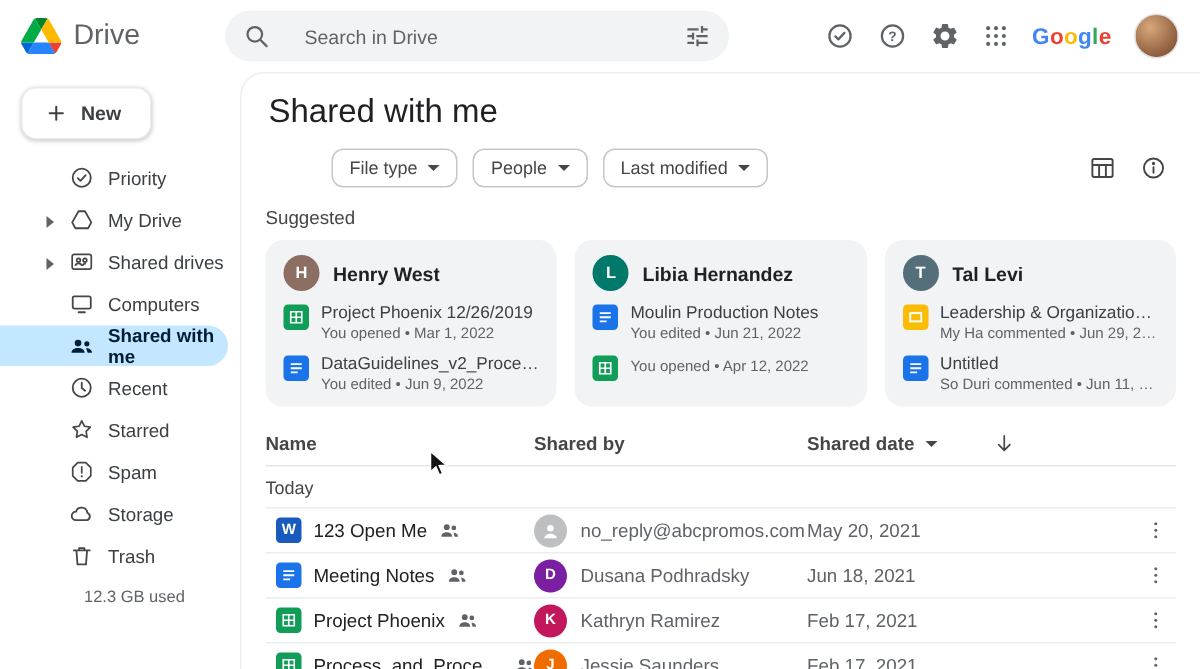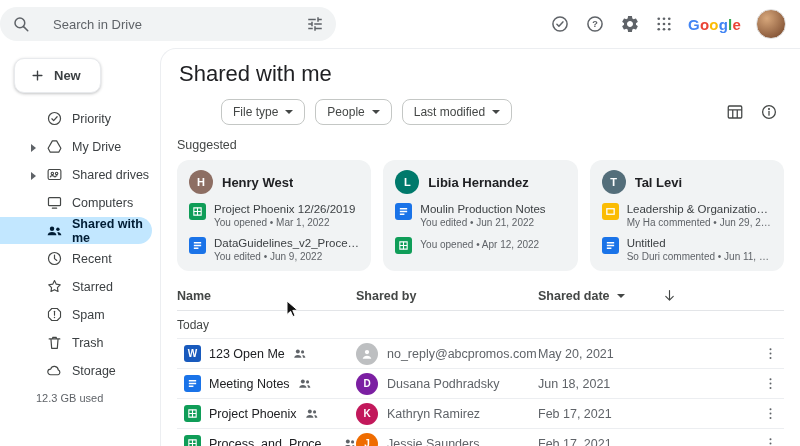--- a/index.html
+++ b/index.html
@@ -29,21 +29,21 @@
   .new-btn { margin:6px 0 12px 14px; display:inline-flex; align-items:center; gap:9px;
     background:#fff; border:1px solid #e8eaed; box-shadow:0 1px 3px rgba(60,64,67,.3);
     border-radius:10px; padding:9px 19px 9px 15px; font-size:13px; font-weight:700; color:#3c4043; cursor:pointer; }
   .nav-item { height:27px; display:flex; align-items:center; gap:9px; padding-left:29px;
     margin:0 8px 1px 0; border-radius:0 14px 14px 0; font-size:12.5px; color:#3c4043; cursor:pointer; }
   .nav-item .twisty { width:8px; height:8px; flex:none; position:relative; }
   .nav-item .twisty.show::before { content:""; position:absolute; top:1px; left:2px; width:0; height:0;
     border-top:4px solid transparent; border-bottom:4px solid transparent; border-left:5px solid #5f6368; }
   .nav-item.selected { background:#c2e7ff; color:#001d35; font-weight:700; }
   .nav-icon { flex:none; }
-  .storage-used { font-size:11px; color:#5f6368; padding-left:36px; margin-top:8px; }
+  .storage-used { font-size:11px; color:#5f6368; padding-left:56px; margin-top:8px; }
 
   
   .main { position:absolute; top:48px; left:160px; right:0; bottom:0; background:#fff;
     border-top:1px solid #eceef1; border-left:1px solid #eceef1; border-top-left-radius:16px;
     padding:10px 16px 0 16px; overflow:hidden; }
   .page-title { font-size:22px; font-weight:400; color:#202124; margin:2px 0 12px 2px; }
   .chips-row { display:flex; align-items:center; gap:10px;margin-left:44px; }
   .chip { display:inline-flex; align-items:center; gap:7px; border:1px solid #c4c7c5; border-radius:8px;
     padding:5px 11px; font-size:12px; color:#444746; background:#fff; cursor:pointer; height:26px; }
   .caret-down { width:0; height:0; border-left:4px solid transparent; border-right:4px solid transparent; border-top:4.5px solid #444746; }
@@ -86,20 +86,33 @@
   .sharer-name { white-space:nowrap; overflow:hidden; text-overflow:ellipsis; }
   .date-cell { color:#5f6368; font-size:12.5px; }
   .menu-cell { display:flex; justify-content:center; cursor:pointer; }
 
   .mouse-cursor { position:absolute; left:286px; top:300px; z-index:50; pointer-events:none; }
 </style>
 </head>
 <body>
 
 <div class="topbar">
+  <div class="logo-area">
+    <span>
+      <svg width="27" height="24" viewBox="0 0 87.3 78">
+        <path fill="#0066da" d="M6.6 66.85l3.85 6.65c.8 1.4 1.95 2.5 3.3 3.3L27.5 53H0c0 1.55.4 3.1 1.2 4.5z"></path>
+        <path fill="#00ac47" d="M43.65 25L29.9 1.2c-1.35.8-2.5 1.9-3.3 3.3l-25.4 44A9.06 9.06 0 000 53h27.5z"></path>
+        <path fill="#ea4335" d="M73.55 76.8c1.35-.8 2.5-1.9 3.3-3.3l1.6-2.75L86.1 57.5c.8-1.4 1.2-2.95 1.2-4.5H59.8l5.85 11.5z"></path>
+        <path fill="#00832d" d="M43.65 25L57.4 1.2C56.05.4 54.5 0 52.9 0H34.4c-1.6 0-3.15.45-4.5 1.2z"></path>
+        <path fill="#2684fc" d="M59.8 53H27.5L13.75 76.8c1.35.8 2.9 1.2 4.5 1.2h50.8c1.6 0 3.15-.45 4.5-1.2z"></path>
+        <path fill="#ffba00" d="M73.4 26.5l-12.7-22c-.8-1.4-1.95-2.5-3.3-3.3L43.65 25 59.8 53h27.45c0-1.55-.4-3.1-1.2-4.5z"></path>
+      </svg>
+    </span>
+    <span class="app-title">Drive</span>
+  </div>
 
   <div class="searchbar">
     <span>
       <svg width="18" height="18" viewBox="0 0 24 24" fill="none" stroke="#5f6368" stroke-width="2" stroke-linecap="round">
         <circle cx="10.5" cy="10.5" r="6.5"></circle>
           <path d="M15.5 15.5L21 21"></path>
       </svg>
     </span>
     <input placeholder="Search in Drive" style="">
     <span class="icon-btn">
@@ -249,35 +262,35 @@
         <path d="M12 7.5v5.5"></path>
           <circle cx="12" cy="16.3" r="1" fill="#444746" stroke="none"></circle>
       </svg>
     </span>
     <span>Spam</span>
   </div>
 
   <div class="nav-item">
     <span class="twisty"></span>
     <span class="nav-icon">
+      <svg width="17" height="17" viewBox="0 0 24 24" fill="none" stroke="#444746" stroke-width="1.7" stroke-linejoin="round">
+        <path d="M6.5 18a4 4 0 0 1 .1-8 5.5 5.5 0 0 1 10.7 1.2A3.6 3.6 0 0 1 17 18z"></path>
+      </svg>
+    </span>
+    <span>Storage</span>
+  </div>
+
+  <div class="nav-item">
+    <span class="twisty"></span>
+    <span class="nav-icon">
       <svg width="17" height="17" viewBox="0 0 24 24" fill="none" stroke="#444746" stroke-width="1.7" stroke-linecap="round" stroke-linejoin="round">
         <path d="M4.5 7h15M9.5 7V4.8h5V7M7 7l1 13.2h8L17 7"></path>
       </svg>
     </span>
     <span>Trash</span>
-  </div>
-
-  <div class="nav-item">
-    <span class="twisty"></span>
-    <span class="nav-icon">
-      <svg width="17" height="17" viewBox="0 0 24 24" fill="none" stroke="#444746" stroke-width="1.7" stroke-linejoin="round">
-        <path d="M6.5 18a4 4 0 0 1 .1-8 5.5 5.5 0 0 1 10.7 1.2A3.6 3.6 0 0 1 17 18z"></path>
-      </svg>
-    </span>
-    <span>Storage</span>
   </div>
 
   <div class="storage-used">12.3 GB used</div>
 </div>
 
 <div class="main">
   <h1 class="page-title">Shared with me</h1>
 
   <div class="chips-row">
     <span class="chip">

